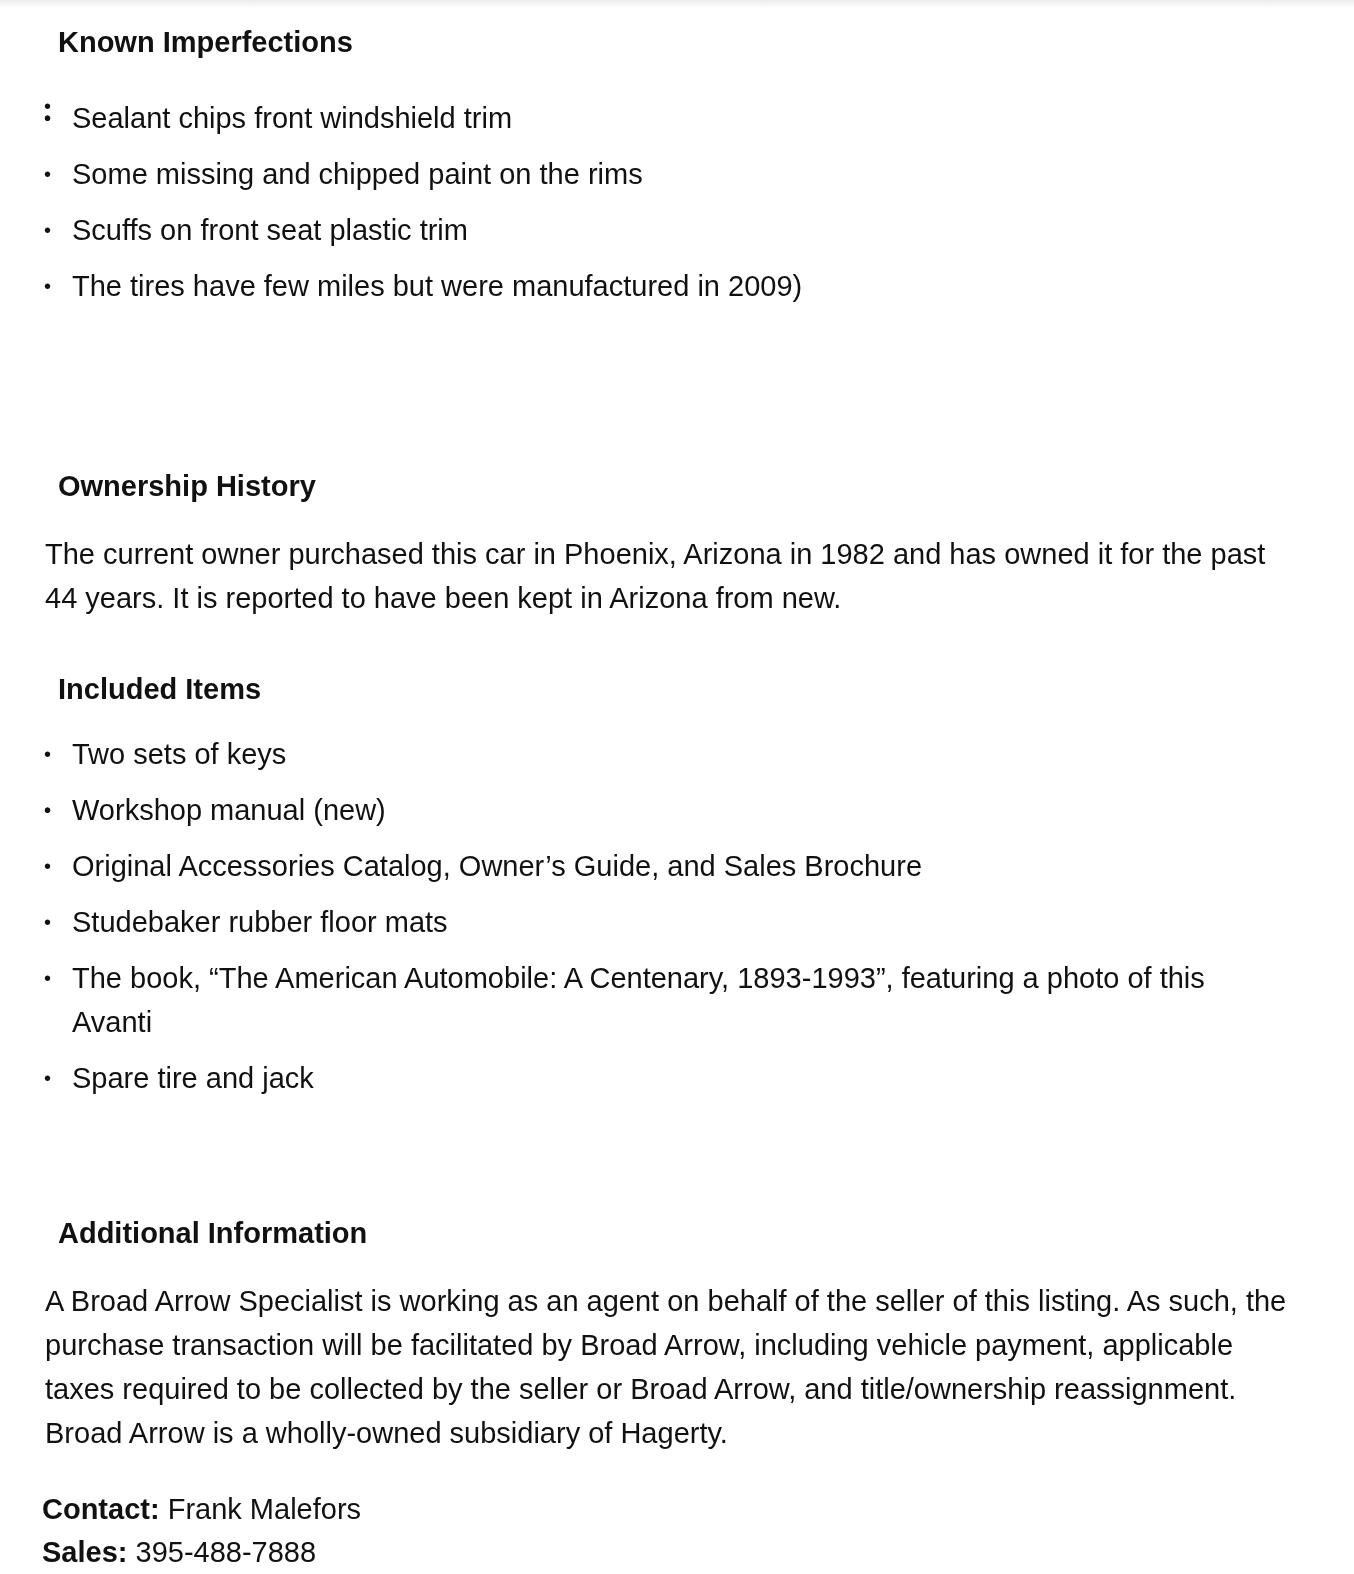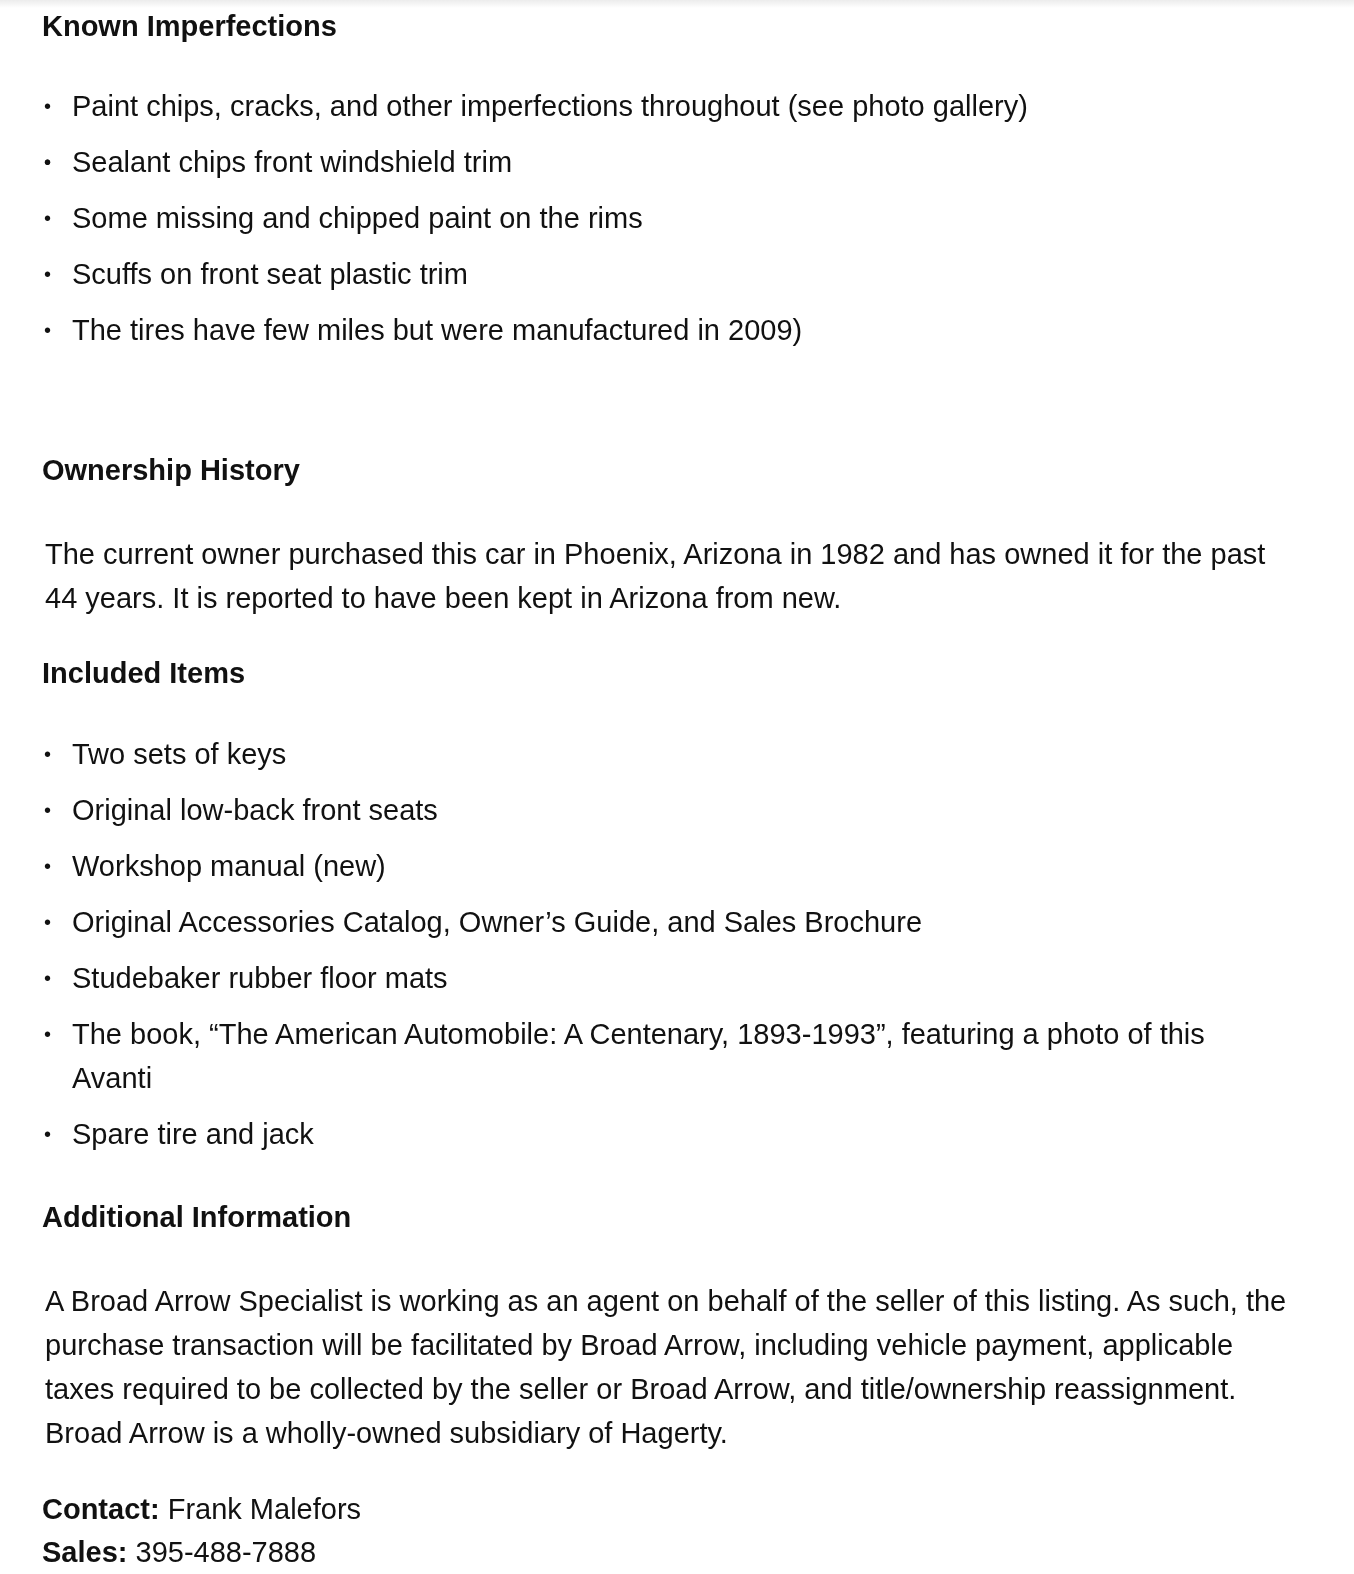--- a/index.html
+++ b/index.html
@@ -6,21 +6,21 @@
   body {
     width: 1354px; height: 1574px; overflow: hidden; position: relative;
     font-family: "Liberation Sans", sans-serif; color: #111111;
   }
   .topshade {
     position: absolute; left: 0; top: 0; width: 1354px; height: 8px;
     background: linear-gradient(#ececec, #ffffff);
   }
   .content { position: absolute; left: 42px; top: 0; width: 1250px; }
   h3 {
-    margin: 0; font-size: 29px; font-weight: bold; line-height: 36px;
+    margin: 16px; font-size: 29px; font-weight: bold; line-height: 36px;
     position: absolute; left: 0; white-space: nowrap;
   }
   ul { list-style: none; margin: 0; padding: 0; position: absolute; left: 0; width: 1250px; }
   li {
     position: relative; padding-left: 30px; font-size: 29px; line-height: 44px;
     margin-bottom: 12px;
   }
   li .bullet {
     position: absolute; left: 2px; top: 0; font-size: 20px; line-height: 44px;
   }
@@ -32,35 +32,35 @@
 </style>
 </head>
 <body>
 
 <div class="topshade"></div>
 
 <div class="content">
 
   <h3 style="top:8px">Known Imperfections</h3>
   <ul style="top:84px">
-    <li><span class="bullet">•</span><span>Paint chips, cracks, and other imperfections throughout (see photo gallery)</span></li>
+    <li><span class="bullet">•</span></li>
     <li><span class="bullet">•</span></li>
     <li><span class="bullet">•</span><span>Sealant chips front windshield trim</span></li>
     <li><span class="bullet">•</span><span>Some missing and chipped paint on the rims</span></li>
     <li><span class="bullet">•</span><span>Scuffs on front seat plastic trim</span></li>
     <li><span class="bullet">•</span><span>The tires have few miles but were manufactured in 2009)</span></li>
   </ul>
 
   <h3 style="top:452px">Ownership History</h3>
   <p style="top:529px">The current owner purchased this car in Phoenix, Arizona in 1982 and has owned it for the past 44 years. It is reported to have been kept in Arizona from new.</p>
 
   <h3 style="top:655px">Included Items</h3>
   <ul style="top:732px">
     <li><span class="bullet">•</span><span>Two sets of keys</span></li>
-    <li><span class="bullet">•</span><span>Original low-back front seats</span></li>
+    <li><span class="bullet">•</span></li>
     <li><span class="bullet">•</span><span>Workshop manual (new)</span></li>
     <li><span class="bullet">•</span><span>Original Accessories Catalog, Owner’s Guide, and Sales Brochure</span></li>
     <li><span class="bullet">•</span><span>Studebaker rubber floor mats</span></li>
     <li style="padding-right:40px"><span class="bullet">•</span><span>The book, “The American Automobile: A Centenary, 1893-1993”, featuring a photo of this Avanti</span></li>
     <li><span class="bullet">•</span><span>Spare tire and jack</span></li>
   </ul>
 
   <h3 style="top:1199px">Additional Information</h3>
   <p style="top:1276px">A Broad Arrow Specialist is working as an agent on behalf of the seller of this listing. As such, the purchase transaction will be facilitated by Broad Arrow, including vehicle payment, applicable taxes required to be collected by the seller or Broad Arrow, and title/ownership reassignment. Broad Arrow is a wholly-owned subsidiary of Hagerty.</p>
 

